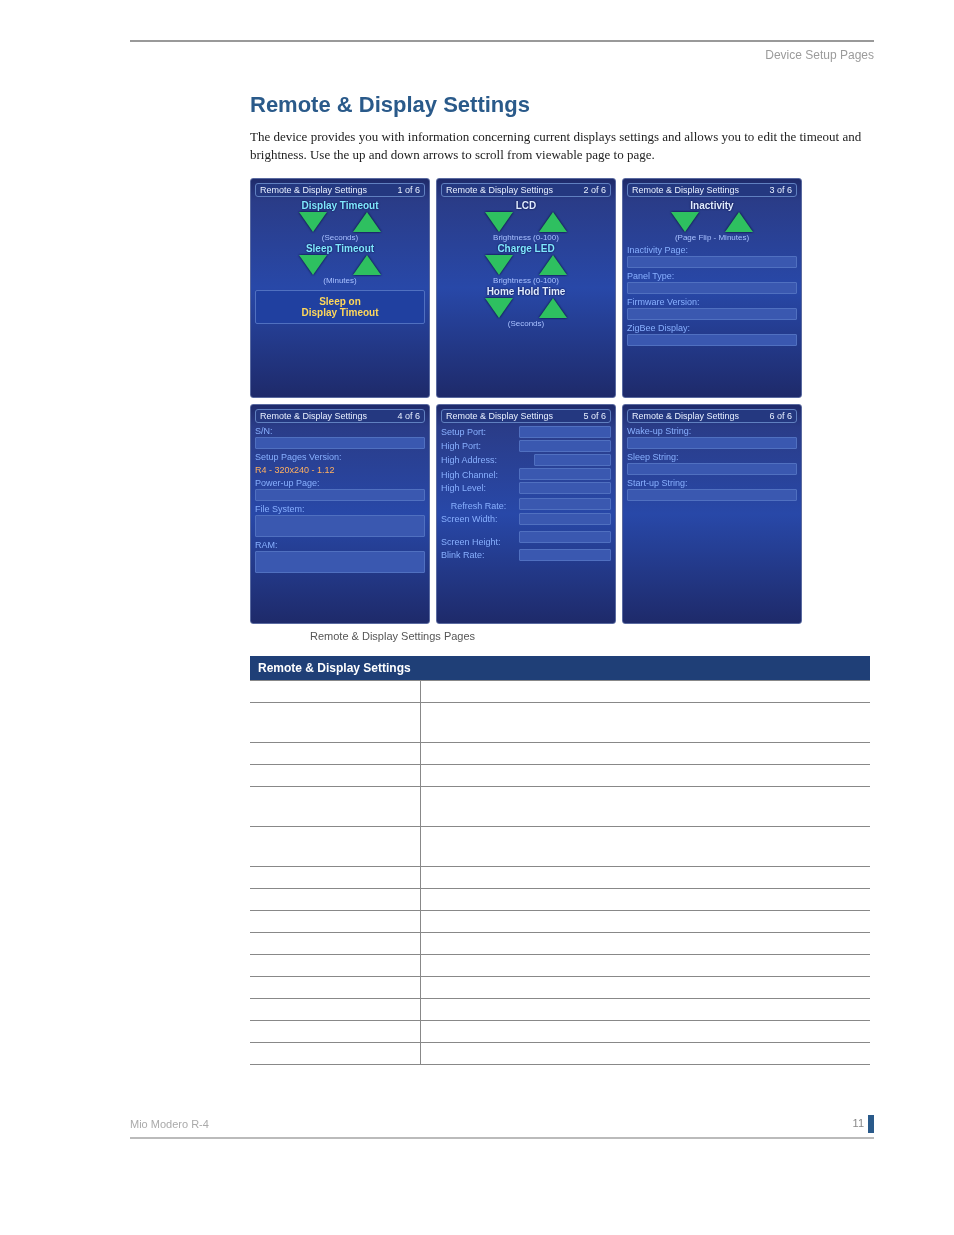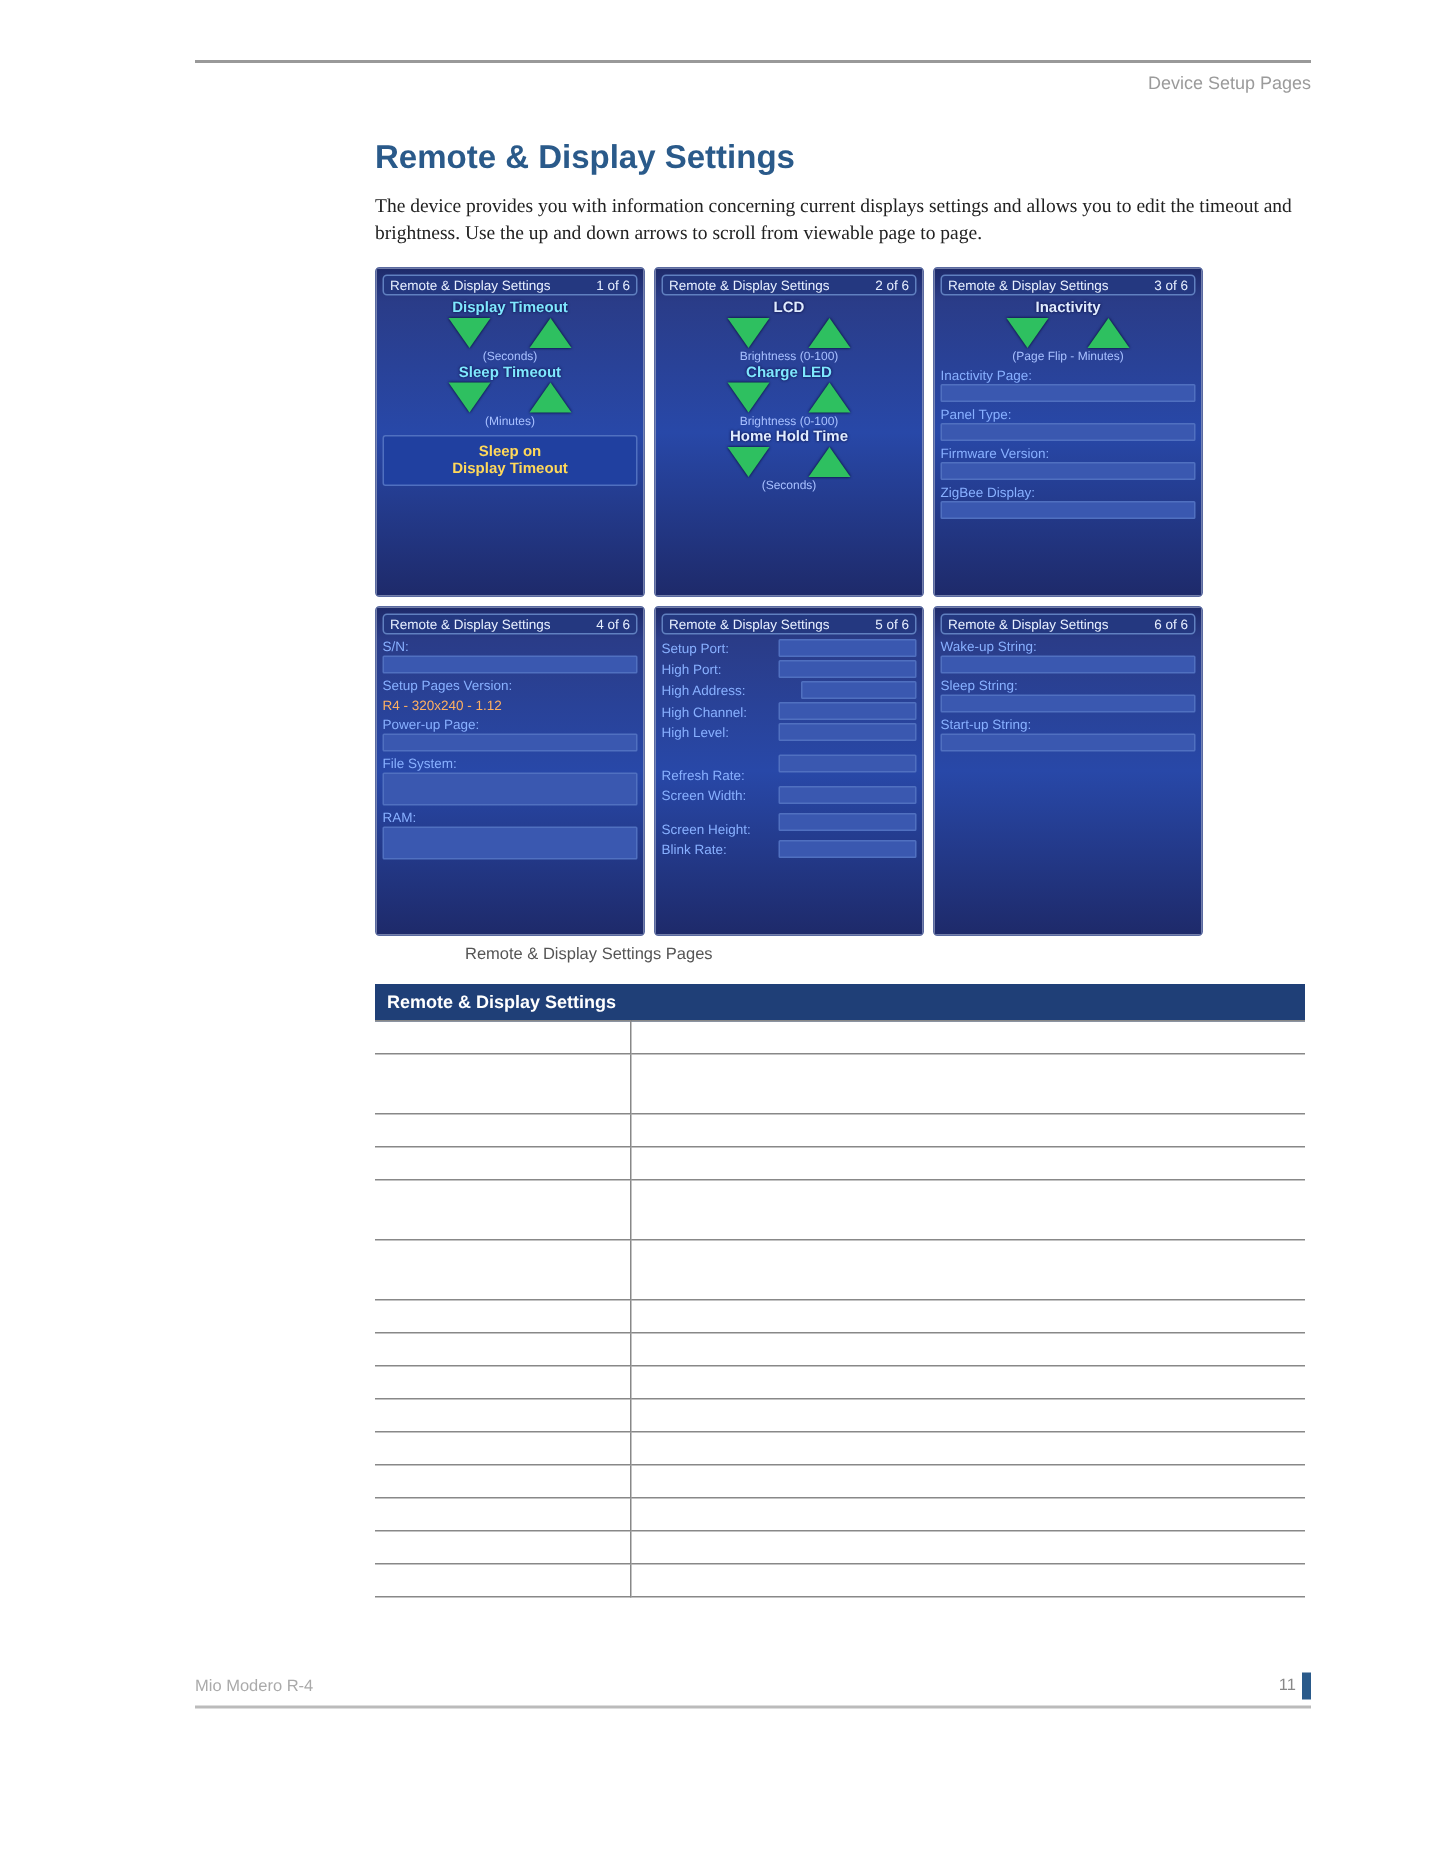--- a/index.html
+++ b/index.html
@@ -268,21 +268,21 @@
           </div>
           <div style="display: flex; align-items: flex-end; gap: 3px; margin-top: 2px;">
             <div class="field-label" style="margin-top: 0px; flex: 0 0 75px;">High Channel:</div>
             <div class="field-val" style="flex: 1 1 0%; margin-top: 0px;"></div>
           </div>
           <div style="display: flex; align-items: center; gap: 3px; margin-top: 2px;">
             <div class="field-label" style="margin-top: 0px; flex: 0 0 75px;">High Level:</div>
             <div class="field-val" style="flex: 1 1 0%; margin-top: 0px;"></div>
           </div>
           <div style="display: flex; align-items: center; gap: 3px; margin-top: 2px;">
-            <div class="field-label" style="margin-top: 16px; flex: 0 0 75px;">Refresh Rate:</div>
+            <div class="field-label" style="margin-top: 5px; flex: 0 0 75px; text-align: center;">Refresh Rate:</div>
             <div class="field-val" style="flex: 1 1 0%; margin-top: 0px;"></div>
           </div>
           <div style="display: flex; align-items: center; gap: 3px; margin-top: 2px;">
             <div class="field-label" style="margin-top: 0px; flex: 0 0 75px;">Screen Width:</div>
             <div class="field-val" style="flex: 1 1 0%; margin-top: 0px;"></div>
           </div>
           <div style="display: flex; align-items: center; gap: 3px; margin-top: 2px;">
             <div class="field-label" style="margin-top: 10px; flex: 0 0 75px;">Screen Height:</div>
             <div class="field-val" style="flex: 1 1 0%; margin-top: 0px;"></div>
           </div>

